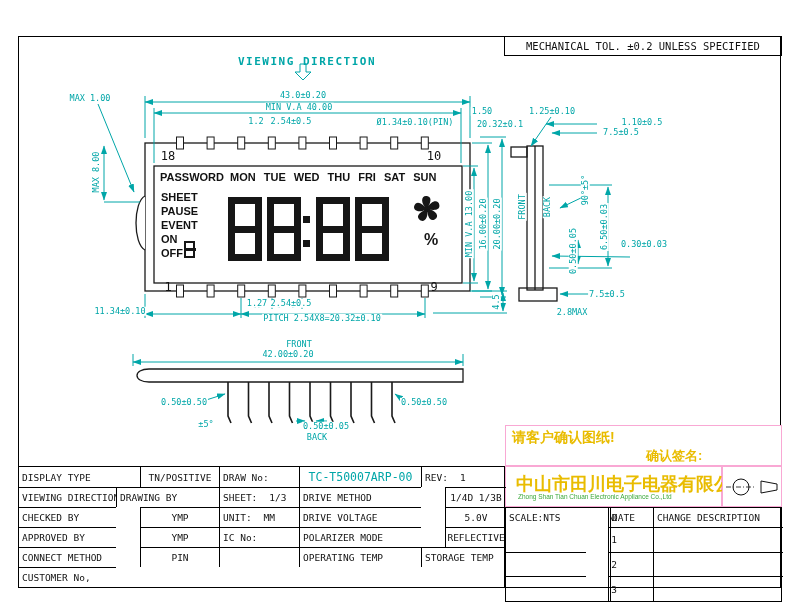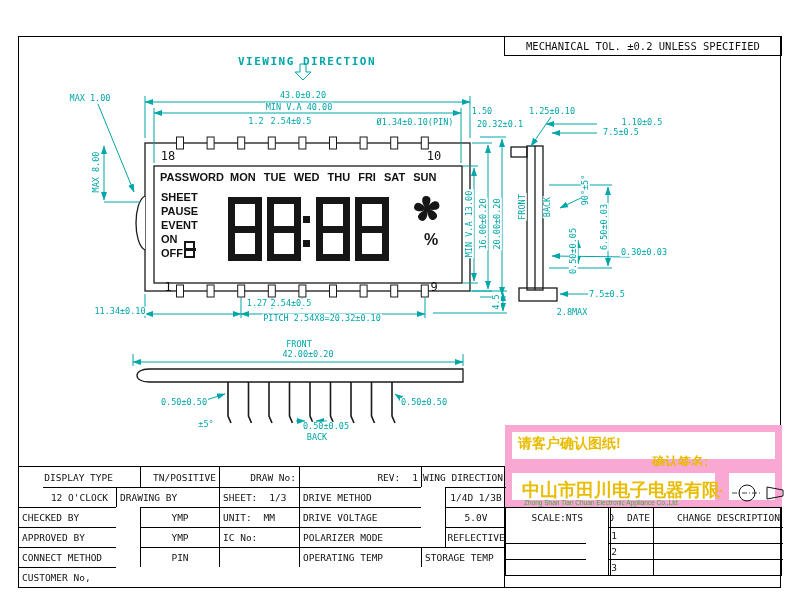--- a/index.html
+++ b/index.html
@@ -18,33 +18,33 @@
   .d8{position:absolute;top:197px;width:34px;height:64px;border:7px solid #161616;box-sizing:border-box;}
   .d8>i{position:absolute;left:-7px;right:-7px;top:50%;height:7px;margin-top:-3.5px;background:#161616;}
   .dot{position:absolute;width:7px;height:7px;background:#161616;}
   .m8{position:absolute;left:184px;top:241px;width:11px;height:17px;border:2.5px solid #161616;box-sizing:border-box;}
   .m8>i{position:absolute;left:-2.5px;right:-2.5px;top:50%;height:2.5px;margin-top:-1.25px;background:#161616;}
   .pct{position:absolute;left:424px;top:231px;font-family:"Liberation Sans",sans-serif;font-weight:bold;font-size:16px;color:#161616;}
   
   .dim{position:absolute;transform:translate(-50%,-50%);color:#00a6a8;font-size:8.5px;white-space:nowrap;background:#fff;padding:0 1px;line-height:1;}
   .rot{transform:translate(-50%,-50%) rotate(-90deg);}
   
-  .cbox{position:absolute;border:7px solid #f9a8d4;box-sizing:border-box;background:#fff;}
+  .cbox{position:absolute;border:1px solid #f9a8d4;box-sizing:border-box;background:#fff;}
   .ynote{position:absolute;color:#e9bc00;font-family:"Liberation Sans",sans-serif;font-weight:bold;white-space:nowrap;}
   .gnote{position:absolute;color:#3aa83a;font-family:"Liberation Sans",sans-serif;font-size:6.5px;white-space:nowrap;}
   
   .tmain{position:absolute;left:18px;top:466px;width:487px;height:122px;display:grid;
          grid-template-columns:97px 103px 80px 122px 85px;grid-template-rows:repeat(6,1fr);
          border:1px solid #000;box-sizing:border-box;}
-  .trev{position:absolute;left:505px;top:507px;width:277px;height:69px;display:grid;
+  .trev{position:absolute;left:505px;top:507px;width:277px;height:95px;display:grid;
         grid-template-columns:80px 22px 45px 130px;grid-template-rows:19px 1fr 1fr 1fr;
         border:1px solid #000;box-sizing:border-box;}
   .tc{border-left:1px solid #000;border-top:1px solid #000;display:flex;align-items:center;
       padding:0 3px;font-size:9.5px;color:#111;white-space:nowrap;overflow:hidden;}
-  .tc:nth-child(-n+5){border-top:none;justify-content:flex-end;} .tmain .tc:nth-child(5n+1){border-left:none;}
+  .tc:nth-child(-n+5){border-top:none;} .tmain .tc:nth-child(5n+1){border-left:none;}
   .trev .tc:nth-child(-n+4){border-top:none;} .trev .tc:nth-child(4n+1){border-left:none;}
   .ctr{justify-content:center;margin-left:24px;}
   .cyan{color:#00a6a8;}
   .cdraw{color:#00a6a8;font-size:11.5px;justify-content:center;}
   .c5{gap:12px;}
 </style>
 </head>
 <body>
 
 <div class="sheet">
@@ -231,25 +231,25 @@
   <span class="dim" style="left:322px;top:318px">PITCH 2.54X8=20.32±0.10</span>
   <span class="dim rot" style="left:496px;top:302px">4.5</span>
   <span class="dim" style="left:552px;top:111px">1.25±0.10</span>
   <span class="dim" style="left:642px;top:122px">1.10±0.5</span>
   <span class="dim" style="left:621px;top:132px">7.5±0.5</span>
   <span class="dim rot" style="left:585px;top:190px">90°±5°</span>
   <span class="dim rot" style="left:522px;top:207px">FRONT</span>
   <span class="dim rot" style="left:547px;top:207px">BACK</span>
   <span class="dim rot" style="left:604px;top:227px">6.50±0.03</span>
   <span class="dim rot" style="left:573px;top:251px">0.50±0.05</span>
-  <span class="dim" style="left:644px;top:252px">0.30±0.03</span>
+  <span class="dim" style="left:644px;top:244px">0.30±0.03</span>
   <span class="dim" style="left:607px;top:294px">7.5±0.5</span>
   <span class="dim" style="left:572px;top:312px">2.8MAX</span>
   <span class="dim" style="left:299px;top:344px">FRONT</span>
-  <span class="dim" style="left:308px;top:354px">42.00±0.20</span>
+  <span class="dim" style="left:288px;top:354px">42.00±0.20</span>
   <span class="dim" style="left:184px;top:402px">0.50±0.50</span>
   <span class="dim" style="left:424px;top:402px">0.50±0.50</span>
   <span class="dim" style="left:206px;top:424px">±5°</span>
   <span class="dim" style="left:326px;top:426px">0.50±0.05</span>
   <span class="dim" style="left:317px;top:437px">BACK</span>
 
   <div class="cbox" style="left:505px;top:425px;width:277px;height:41px">
     <span class="ynote" style="left:6px;top:3px;font-size:14px">请客户确认图纸!</span>
     <span class="ynote" style="left:140px;top:21px;font-size:13px">确认签名:</span>
   </div>
@@ -270,31 +270,31 @@
   <div class="tmain">
     <div class="tc">
         <span>DISPLAY TYPE</span>
       </div>
     <div class="tc ctr">
         <span>TN/POSITIVE</span>
       </div>
     <div class="tc">
         <span>DRAW No:</span>
       </div>
+    <div class="tc cdraw">
+        <span>TC-T50007ARP-00</span>
+      </div>
     <div class="tc c5">
         <span>REV:</span>
         <span>1</span>
       </div>
 
     <div class="tc">
         <span>VIEWING DIRECTION</span>
       </div>
-    <div class="tc ctr">
-        <span>12 O'CLOCK</span>
-      </div>
     <div class="tc">
         <span>DRAWING BY</span>
       </div>
     <div class="tc c5">
         <span>SHEET:</span>
         <span>1/3</span>
       </div>
 
     <div class="tc">
         <span>DRIVE METHOD</span>

